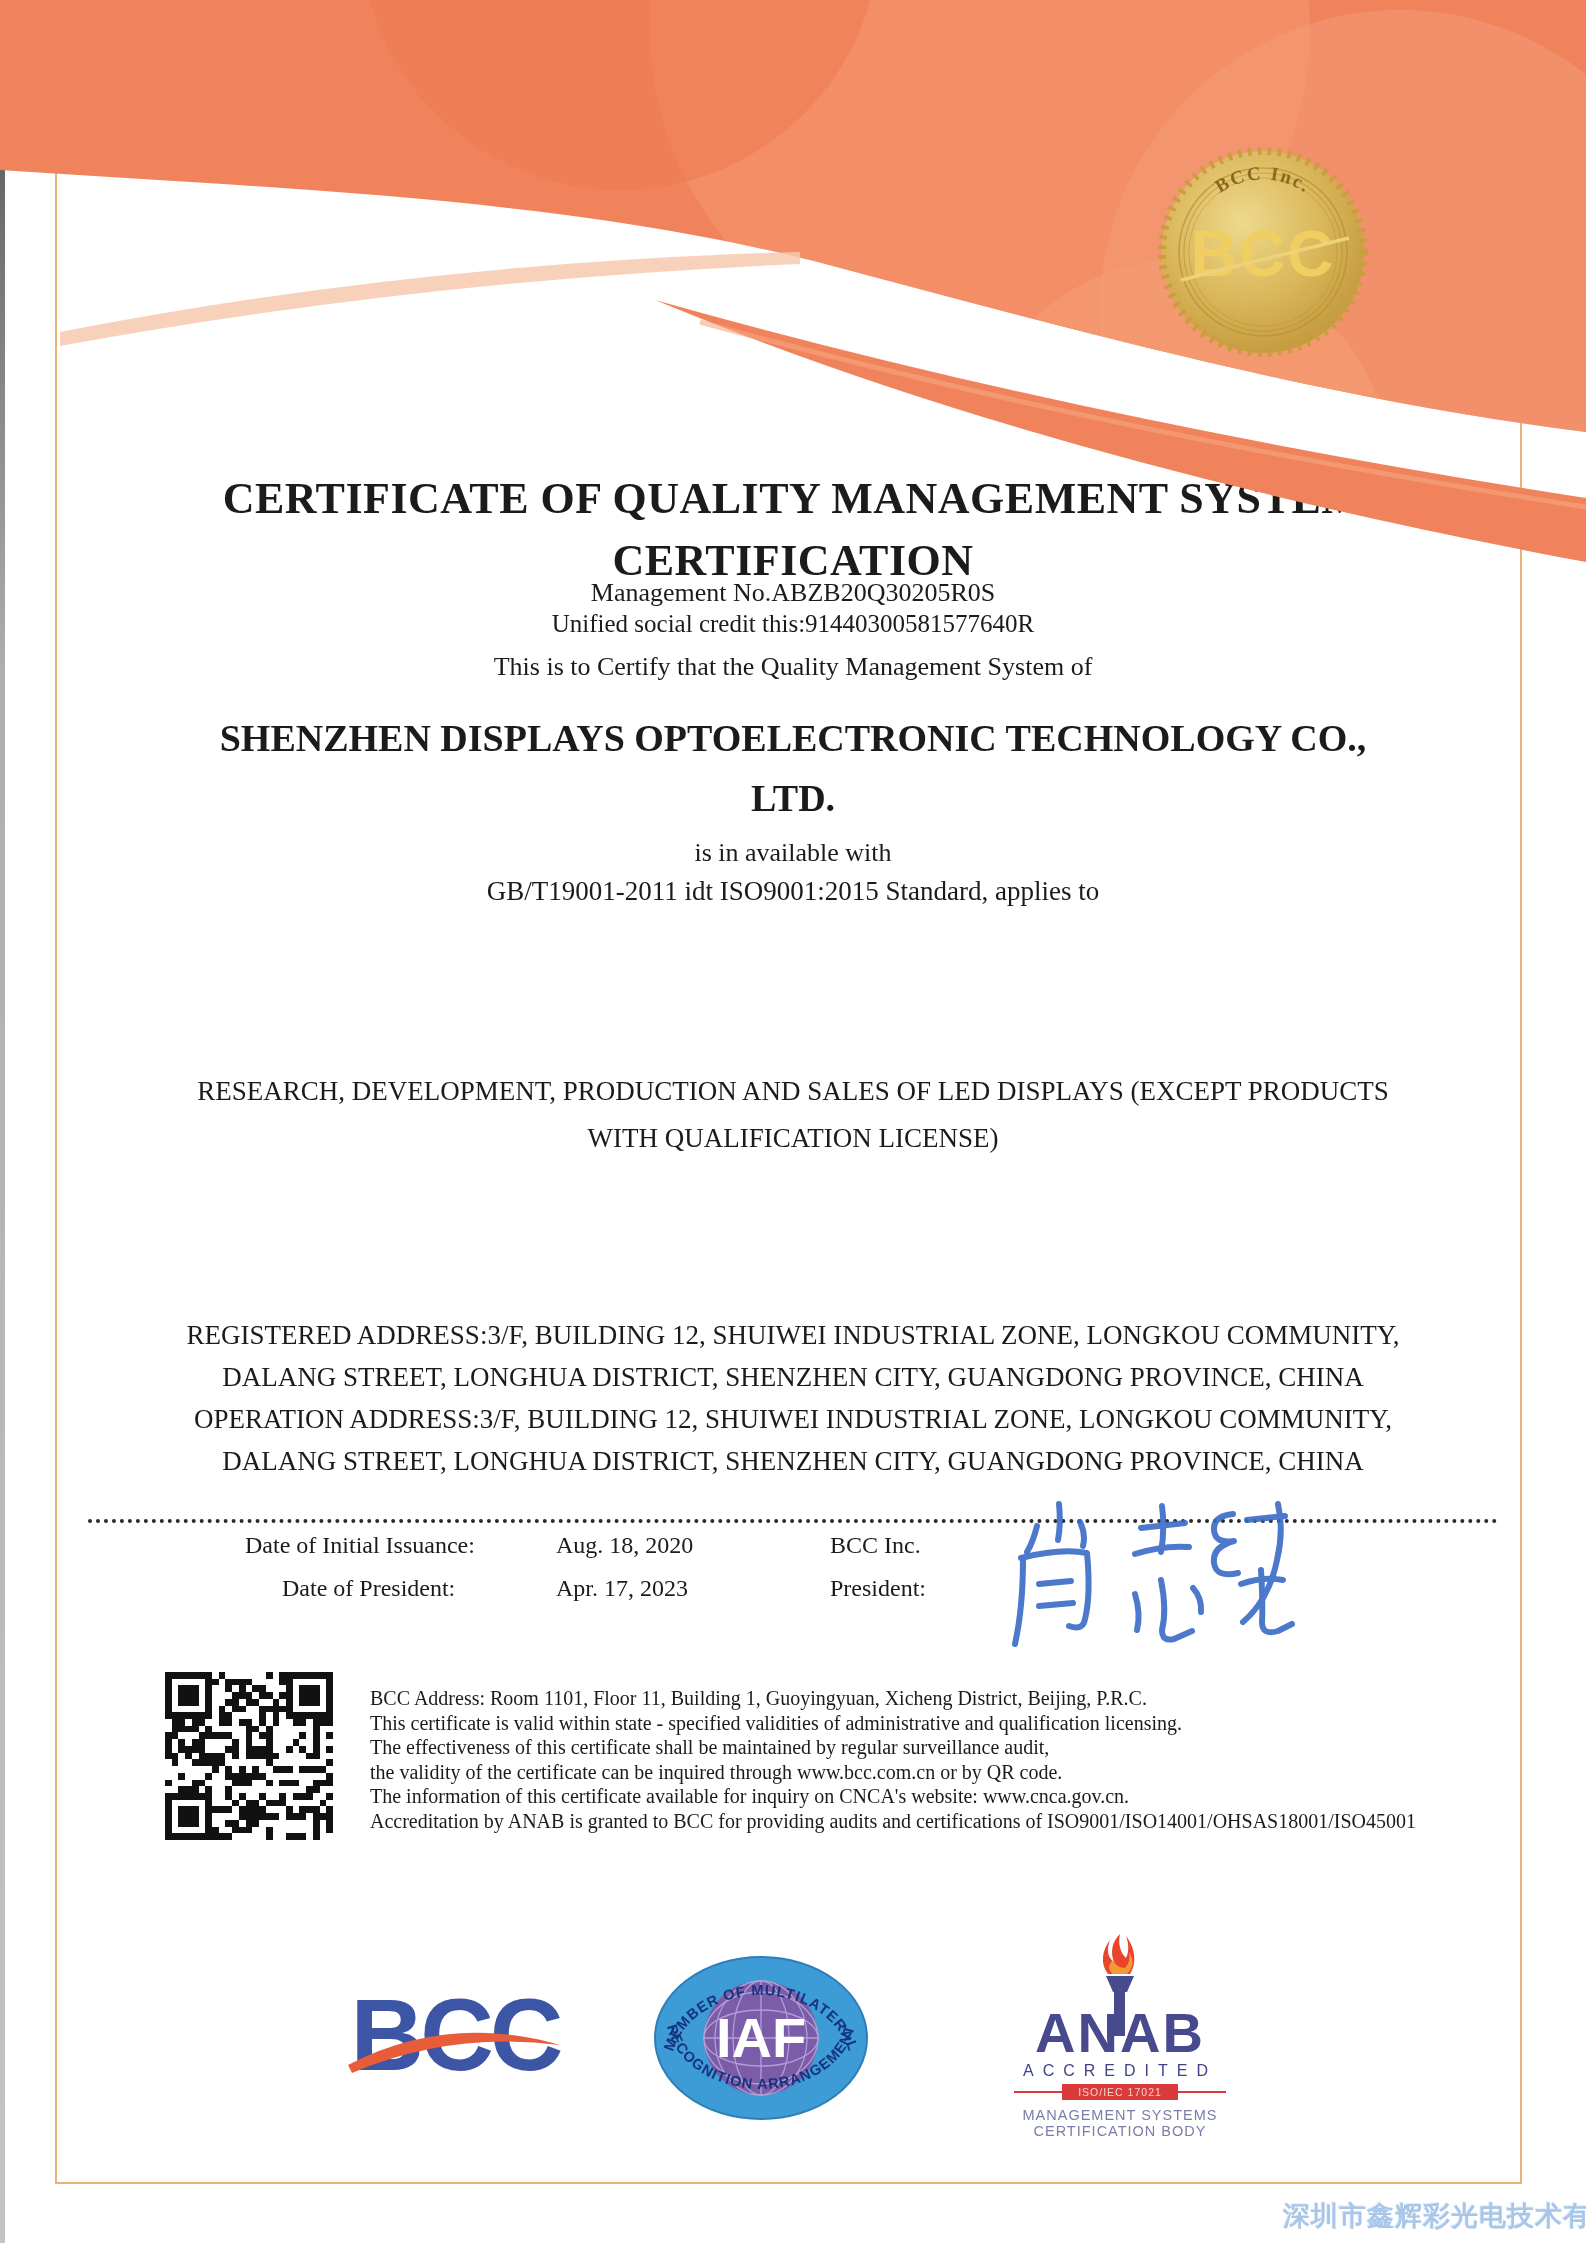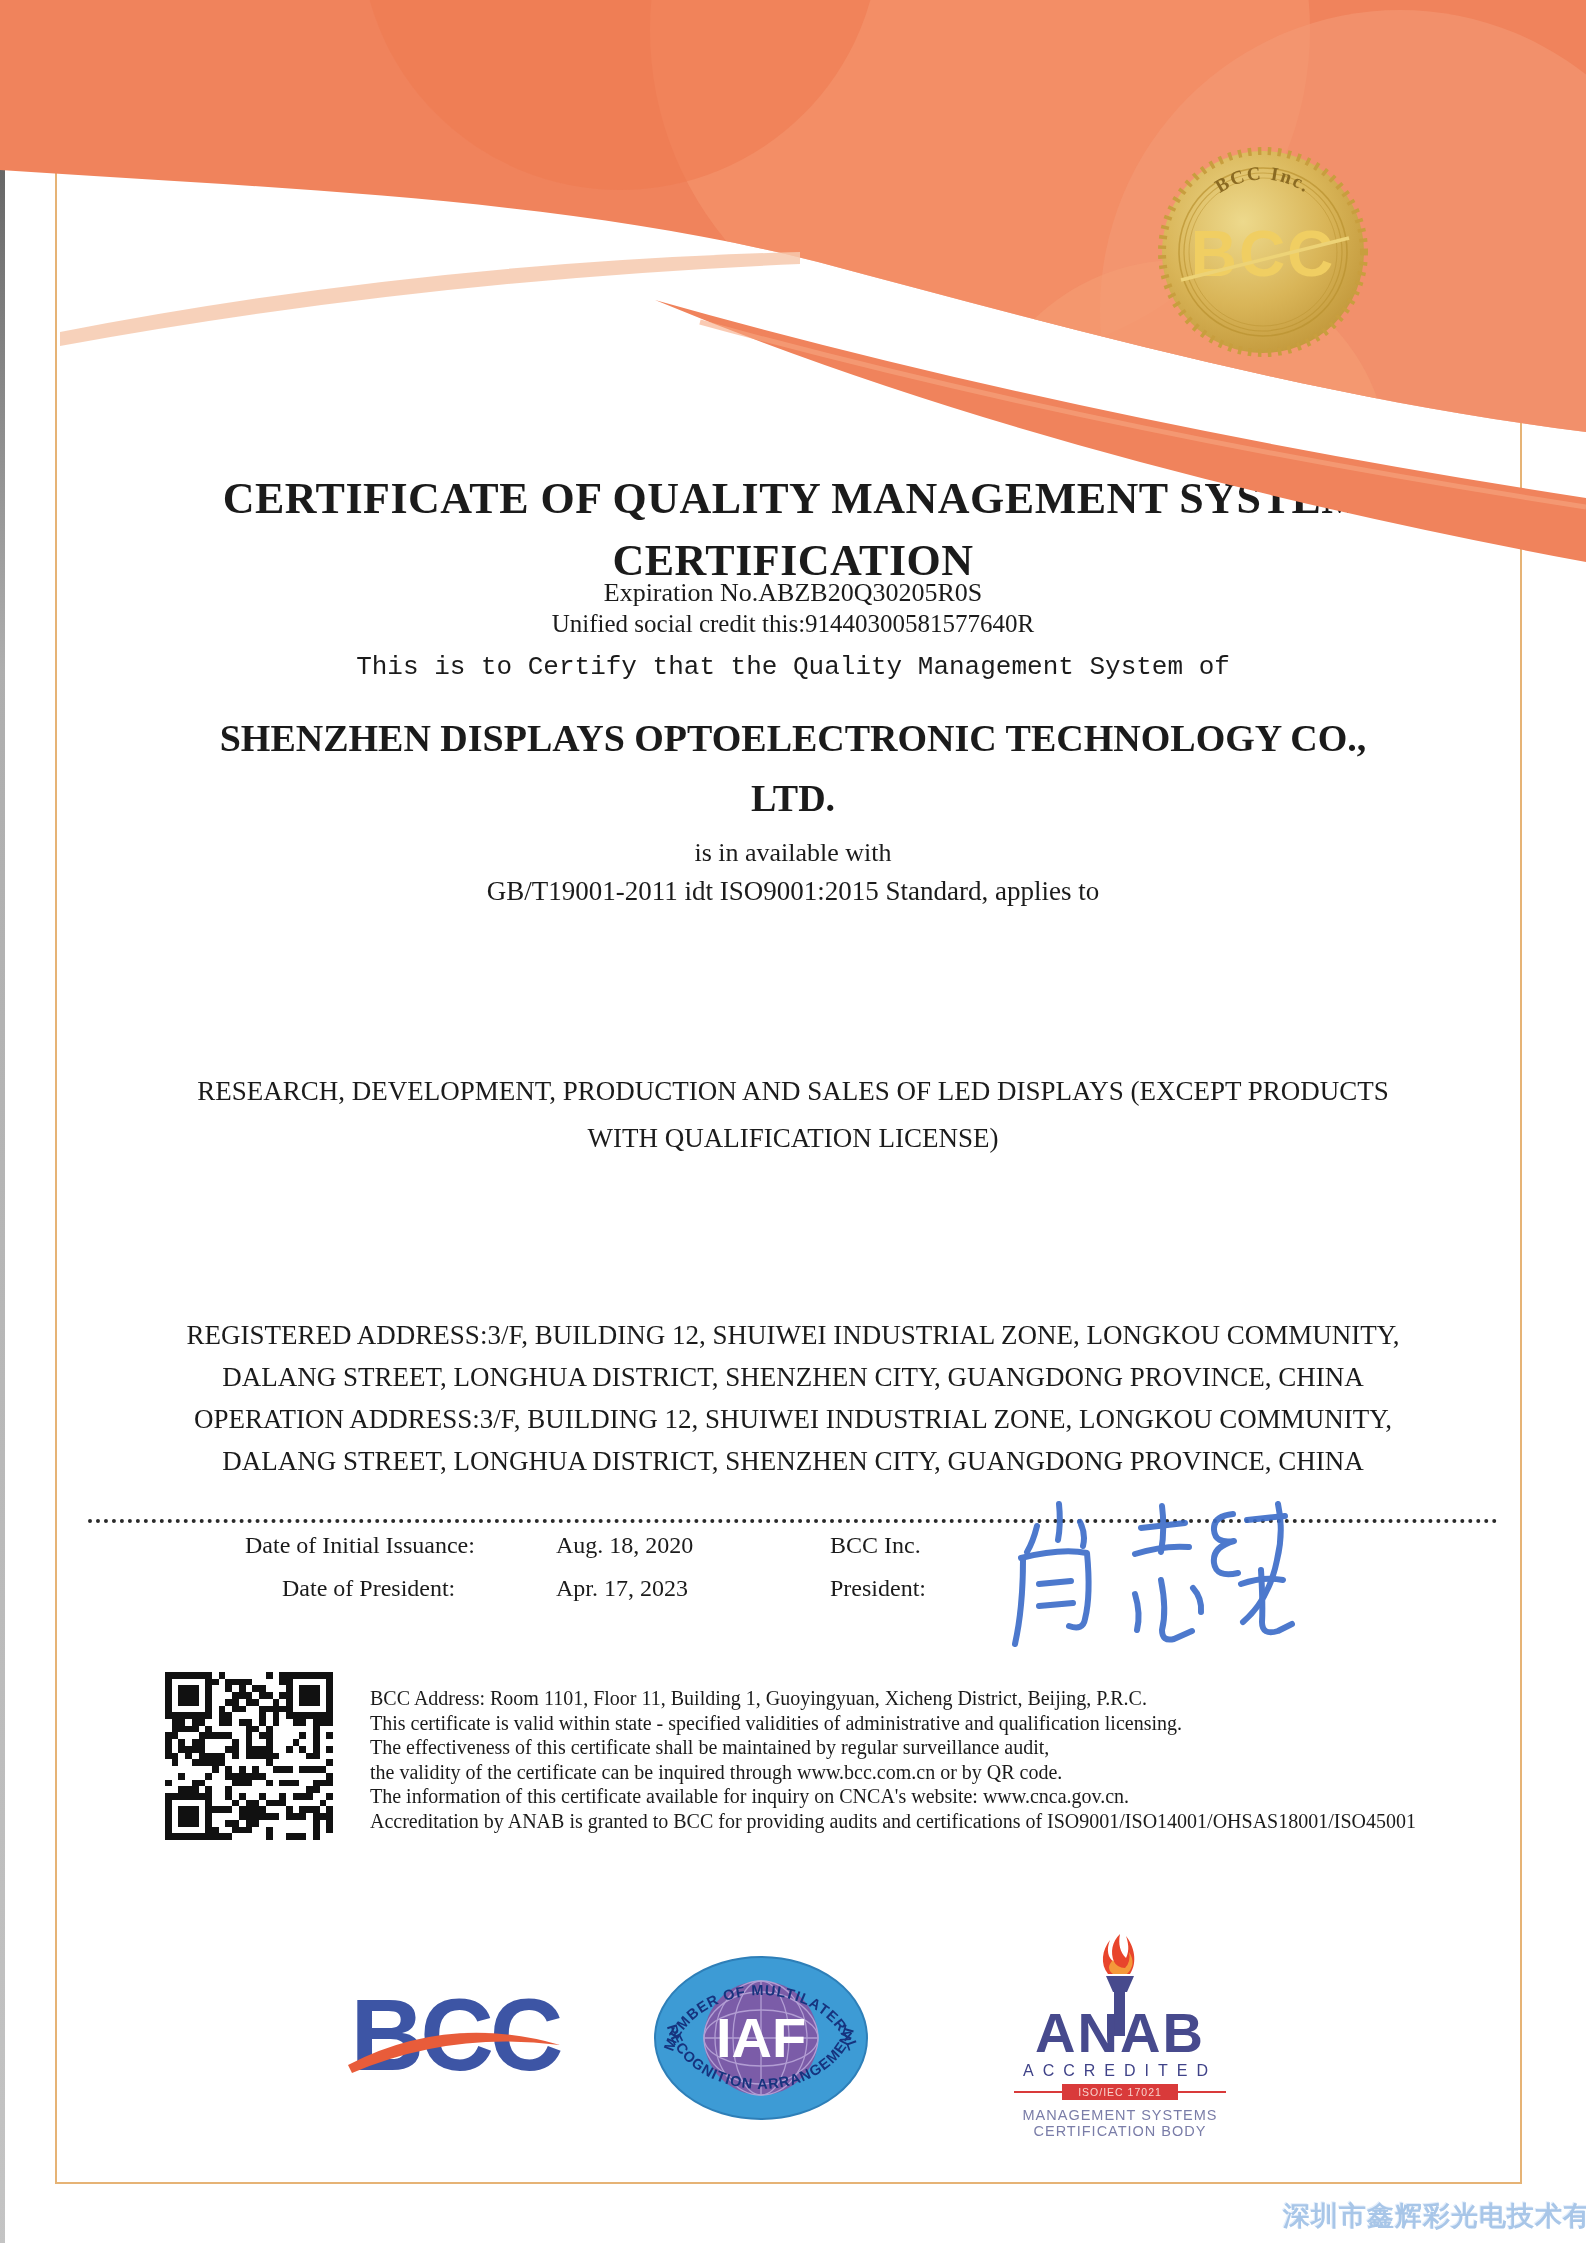--- a/index.html
+++ b/index.html
@@ -16,21 +16,21 @@
   
   #frame{left:55px;top:28px;width:1463px;height:2152px;border:2px solid #E6B375;z-index:1;}
 
   
   #header-art{left:0;top:0;z-index:2;}
 
   
   #title{top:468px;font-weight:bold;font-size:44px;line-height:62px;letter-spacing:.5px;}
   #cert-no{top:578px;font-size:26px;}
   #credit-code{top:610px;font-size:25px;}
-  #intro{top:652px;font-size:26px;font-family:Liberation Mono, monospace;}
+  #intro{top:652px;font-size:26px;}
   #company{top:708px;font-weight:bold;font-size:38px;line-height:60px;}
   #conformity{top:838px;font-size:26px;}
   #standard{top:876px;font-size:27px;}
   #scope{top:1068px;font-size:27px;line-height:47px;}
   #addresses{top:1314px;font-size:27px;line-height:42px;}
 
   #dotted-sep{left:88px;top:1519px;width:1410px;height:0;border-top:4px dotted #2b2b2b;}
 
   .meta{font-size:24px;}
   #issue-lbl{left:245px;top:1532px;}
@@ -99,21 +99,21 @@
     <text font-size="19" font-weight="bold" fill="#8A6A22" letter-spacing="2" font-family="Liberation Serif, serif">
       <textPath href="#sealArc" startOffset="50%" text-anchor="middle">BCC Inc.</textPath>
     </text>
     <text y="24" text-anchor="middle" font-size="64" font-weight="bold" fill="#F0CE62" font-family="Liberation Sans, sans-serif" style="letter-spacing:2px">BCC</text>
     <path d="M-82,28 L86,-14" stroke="#EDD377" stroke-width="3.5"></path>
   </g>
 </svg>
 
 <div class="abs center prelines" id="title">CERTIFICATE OF QUALITY MANAGEMENT SYSTEM
 CERTIFICATION</div>
-<div class="abs center" id="cert-no">Expiration No.ABZB20Q30205R0S</div>
+<div class="abs center" id="cert-no">Management No.ABZB20Q30205R0S</div>
 <div class="abs center" id="credit-code">Unified social credit this:91440300581577640R</div>
 <div class="abs center" id="intro">This is to Certify that the Quality Management System of</div>
 <div class="abs center prelines" id="company">SHENZHEN DISPLAYS OPTOELECTRONIC TECHNOLOGY CO.,
 LTD.</div>
 <div class="abs center" id="conformity">is in available with</div>
 <div class="abs center" id="standard">GB/T19001-2011 idt ISO9001:2015 Standard, applies to</div>
 <div class="abs center prelines" id="scope">RESEARCH, DEVELOPMENT, PRODUCTION AND SALES OF LED DISPLAYS (EXCEPT PRODUCTS
 WITH QUALIFICATION LICENSE)</div>
 <div class="abs center prelines" id="addresses">REGISTERED ADDRESS:3/F, BUILDING 12, SHUIWEI INDUSTRIAL ZONE, LONGKOU COMMUNITY,
 DALANG STREET, LONGHUA DISTRICT, SHENZHEN CITY, GUANGDONG PROVINCE, CHINA

